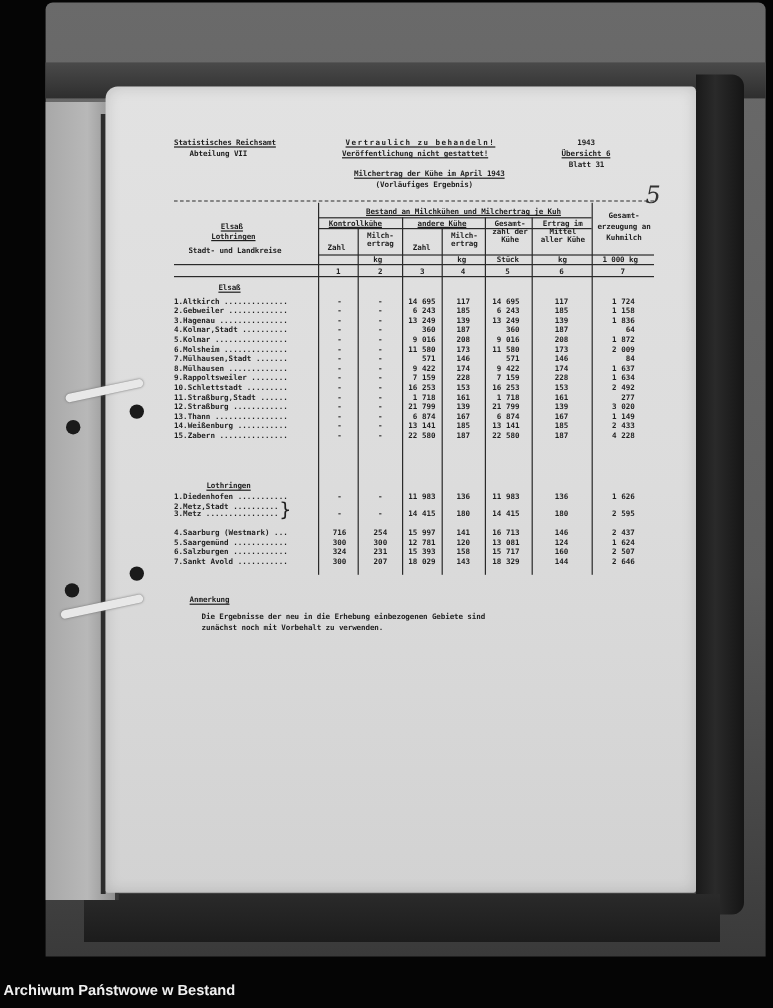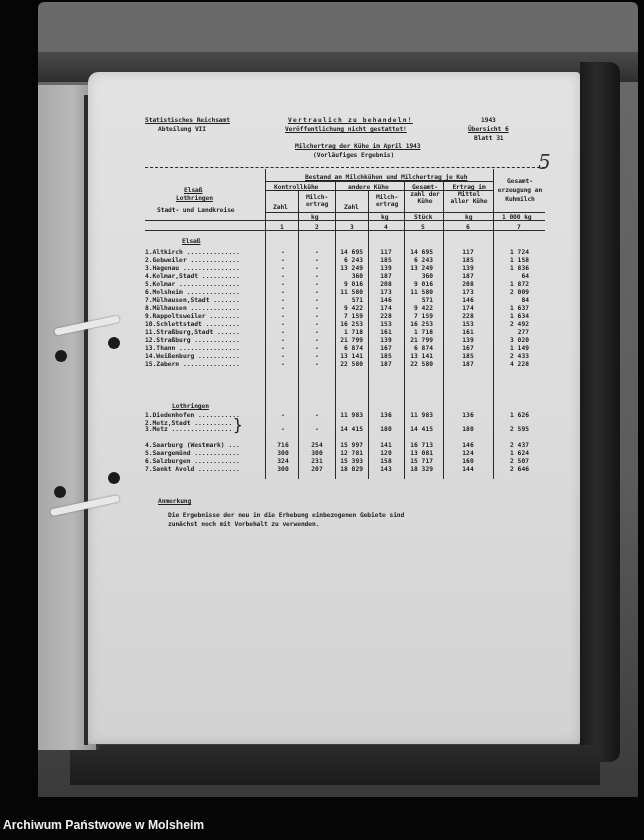--- a/index.html
+++ b/index.html
@@ -333,13 +333,13 @@
     <span class="c cen" style="left:299px;width:48px">144</span>
     <span class="c num" style="left:348px;width:36px">2 646</span>
   </div>
   </div>
 <div class="t" style="left:233px;top:417px;font-size:16px;font-weight:normal;line-height:16px">}</div>
 
 <div class="t u" style="left:158px;top:497px">Anmerkung</div>
 <div class="t" style="left:168px;top:511px">Die Ergebnisse der neu in die Erhebung einbezogenen Gebiete sind</div>
 <div class="t" style="left:168px;top:520px">zunächst noch mit Vorbehalt zu verwenden.</div>
 
-<div class="footer">Archiwum Państwowe w Molsheim</div>
+<div class="footer">Archiwum Państwowe w Bestand</div>
 
 </body></html>

